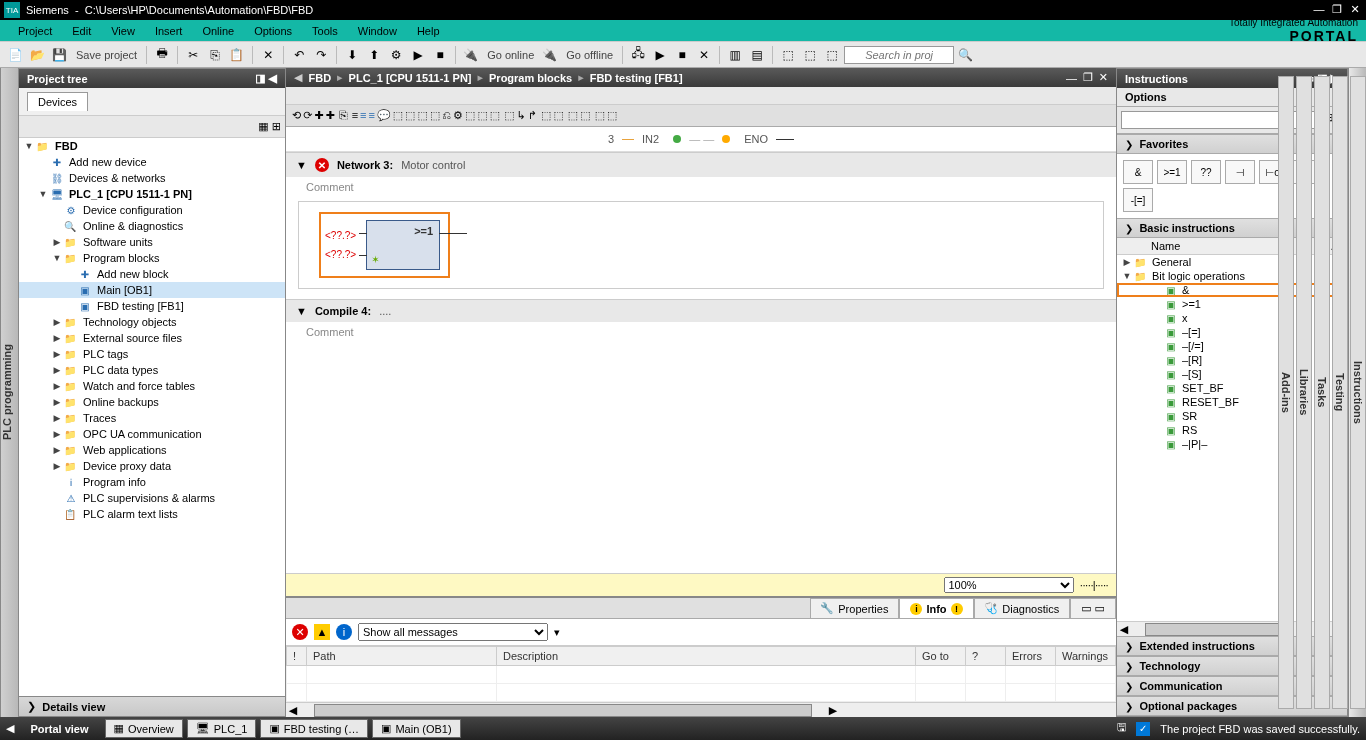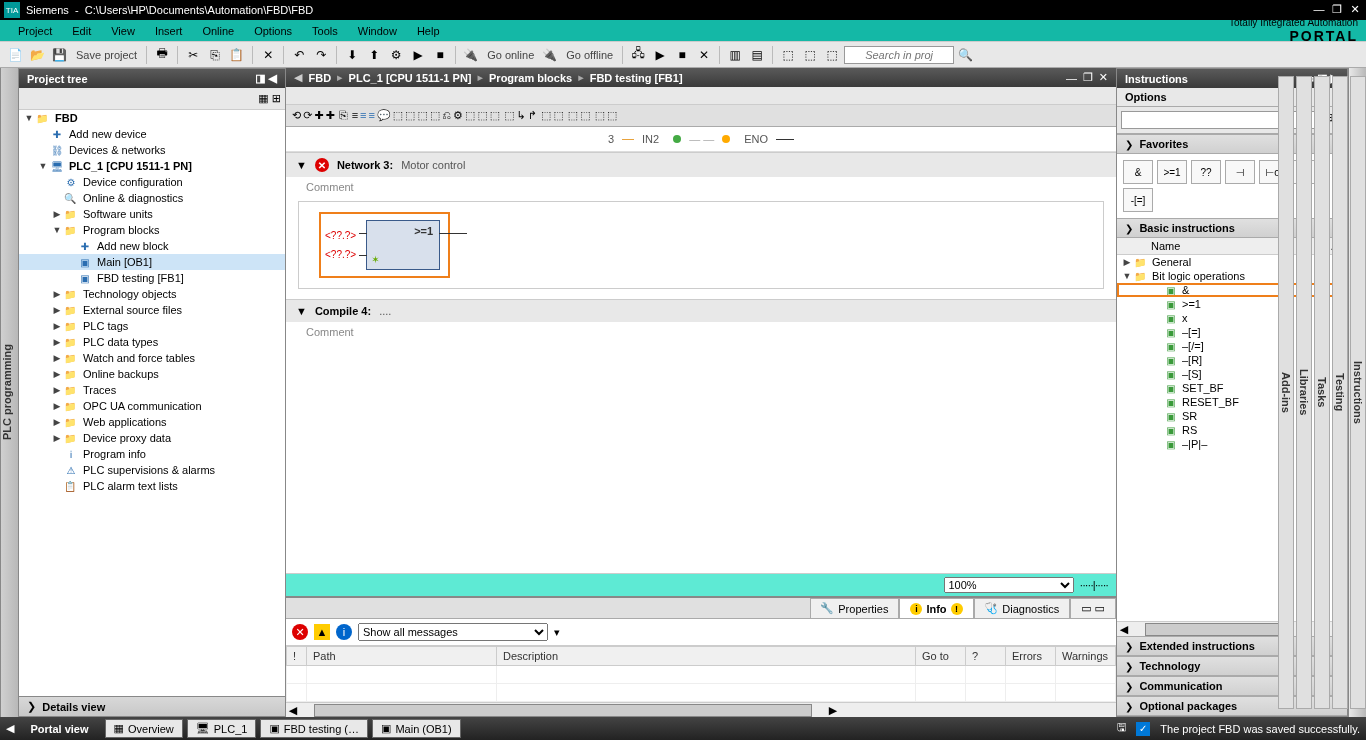--- a/index.html
+++ b/index.html
@@ -91,21 +91,21 @@
 .fbd-block { display:flex; align-items:center; }
 .fbd-inputs { display:flex; flex-direction:column; gap:8px; margin-right:0; }
 .fbd-inputs .inp { color:#d00; font-size:10px; }
 .fbd-box { width:74px; height:50px; border:1px solid #3a5a8a; background:#d8e0ec; position:relative; }
 .fbd-box .op { position:absolute; top:4px; right:6px; font-weight:bold; color:#333; }
 .fbd-box .pin-l1 { position:absolute; left:-8px; top:12px; width:8px; height:1px; background:#333; }
 .fbd-box .pin-l2 { position:absolute; left:-8px; top:34px; width:8px; height:1px; background:#333; }
 .fbd-box .pin-r { position:absolute; right:-28px; top:12px; width:28px; height:1px; background:#333; }
 .fbd-box .star { position:absolute; left:4px; bottom:4px; color:#6a0; font-size:10px; }
 
-.zoom-bar { background:#5eead4; padding:3px 8px; display:flex; justify-content:flex-end; align-items:center; gap:6px; border-top:1px solid #ccc;}
+.zoom-bar { background:#fef9c3; padding:3px 8px; display:flex; justify-content:flex-end; align-items:center; gap:6px; border-top:1px solid #ccc;}
 .zoom-bar select { width:130px; }
 
 
 .inspector { background: #e8e8e8; border-top: 2px solid #888; }
 .insp-tabs-top { display:flex; justify-content:flex-end; background:#e0e0e0; border-bottom:1px solid #aaa; }
 .insp-tabs-top .itab { padding:3px 10px; border:1px solid #aaa; border-bottom:none; background:#f0f0f0; display:flex; align-items:center; gap:4px; cursor:pointer; }
 .insp-tabs-top .itab.active { background:#fff; font-weight:bold; }
 .insp-tabs-top .infoicon { width:12px;height:12px;border-radius:50%;background:#fc0;color:#000;display:flex;align-items:center;justify-content:center;font-size:9px;font-weight:bold; }
 .insp-subtabs { display:flex; background:#e0e0e0; border-bottom:1px solid #aaa; padding-left:4px; }
 .insp-subtabs .stab { padding:4px 14px; border:1px solid #aaa; border-bottom:none; background:#eee; cursor:pointer; }
@@ -232,20 +232,23 @@
   <div class="vtab">PLC programming</div>
 
   <div class="panel project-tree">
     <div class="panel-header">
       <span>Project tree</span>
       <div class="ctrls">
           <span>◨</span>
           <span>◀</span>
         </div>
     </div>
+    <div class="subheader">
+      <span class="tab">Devices</span>
+    </div>
     <div class="tree-toolbar">
       <span class="tb-btn">▦</span>
       <span class="tb-btn">⊞</span>
     </div>
     <div class="tree-body" id="tree-body">
         <div class="tree-item ind1">
           <span class="arrow">▼</span>
           <span class="icon folder-icon">📁</span>
           <span class="label" style="font-weight:bold">FBD</span>
         </div>

